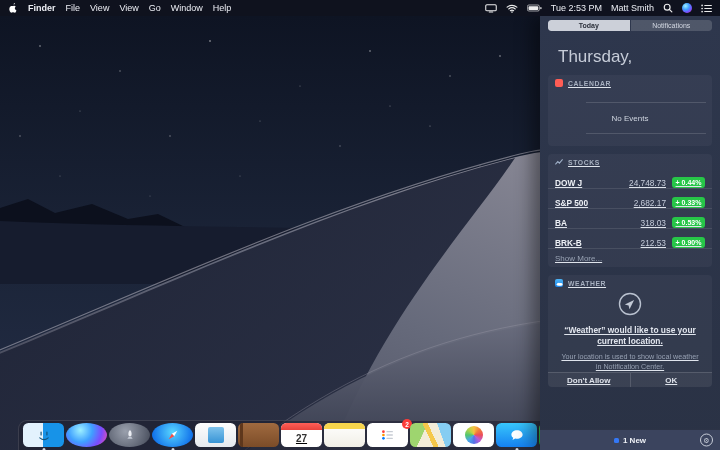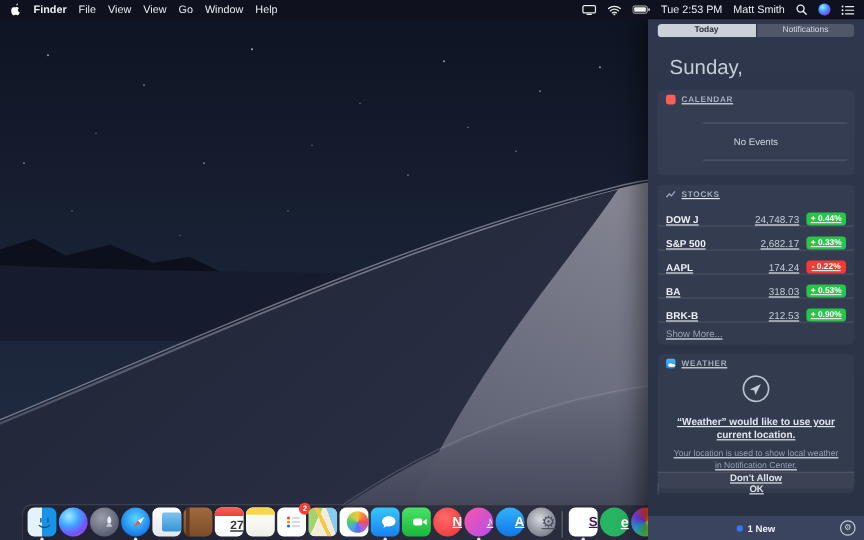--- a/index.html
+++ b/index.html
@@ -21,22 +21,22 @@
   .mb-right{margin-left:auto;display:flex;align-items:center;gap:9px;text-align:right;}
   .mb-ico{display:flex;align-items:center;opacity:.92;}
   .siri-orb{width:10px;height:10px;border-radius:50%;
     background:radial-gradient(circle at 35% 30%,#9df0ff 0%,#3fa0ff 38%,#7b4bff 68%,#ff4fa0 100%);}
 
   
   .dock{position:absolute;left:18px;bottom:0;height:30px;width:548px;z-index:5;
     background:rgba(30,32,48,.62);border:1px solid rgba(255,255,255,.12);border-bottom:none;
     border-radius:9px 9px 0 0;display:flex;align-items:flex-start;
     padding:2px 4px 0;box-sizing:border-box;gap:2px;}
-  .dk{position:relative;width:24px;height:24px;border-radius:5.5px;flex:none;
-    display:flex;align-items:center;justify-content:flex-end;overflow:visible;text-decoration:underline;}
+  .dk{position:relative;width:41px;height:24px;border-radius:5.5px;flex:none;
+    display:flex;align-items:center;justify-content:center;overflow:visible;text-decoration:underline;}
   .dk svg{display:block;}
   .dk.run::after{content:"";position:absolute;left:50%;bottom:-3.5px;width:3px;height:3px;
     border-radius:50%;background:#d6d9e0;transform:translateX(-50%);}
   .dock-divider{width:1px;height:22px;background:rgba(255,255,255,.25);margin:0 3px;flex:none;align-self:center;}
 
   .i-finder{background:linear-gradient(90deg,#e3f2fd 0 49%,#1793e8 49% 100%);}
   .i-siri{border-radius:50%;background:radial-gradient(circle at 35% 30%,#9df0ff 0%,#3fa0ff 38%,#7b4bff 68%,#ff4fa0 100%);}
   .i-launchpad{border-radius:50%;background:radial-gradient(circle at 40% 35%,#9aa0ad,#5b6170 70%,#3f4452);}
   .i-safari{border-radius:50%;background:radial-gradient(circle at 50% 38%,#59d6ff,#1273eb 78%);}
   .i-mail{background:linear-gradient(180deg,#fdfdfd,#e4e9ef);}
@@ -107,21 +107,21 @@
   .s-badge{margin-left:6px;min-width:33px;text-align:center;font-size:7px;font-weight:bold;
     color:#fff;border-radius:3px;padding:2px 2px;box-sizing:border-box;}
   .s-badge.up{background:#27c648;} .s-badge.down{background:#f23b33;}
   .show-more{height:18px;display:flex;align-items:center;padding:0 7px;font-size:8px;color:#99a3b4;}
 
   .weather{height:112px;display:flex;flex-direction:column;}
   .w-body{text-align:center;padding:2px 10px 0;}
   .w-title{font-size:8.4px;font-weight:bold;color:#e2e6ee;margin-top:5px;line-height:1.35;}
   .w-sub{font-size:7.2px;color:#97a1b3;margin-top:4px;line-height:1.4;}
   .w-btns{margin-top:auto;display:flex;height:17px;border-top:1px solid rgba(255,255,255,.14);
-    background:rgba(255,255,255,.04);border-radius:0 0 4px 4px;flex-direction:column;}
+    background:rgba(255,255,255,.04);border-radius:0 0 4px 4px;}
   .w-btn{flex:1;display:flex;align-items:center;justify-content:center;
     font-size:8px;font-weight:600;color:#dde1e9;cursor:default;}
   .w-btn + .w-btn{border-left:1px solid rgba(255,255,255,.14);}
 
   .nc-footer{position:absolute;left:0;right:0;bottom:0;height:20px;background:#3b445e;
     display:flex;align-items:center;justify-content:center;border-top:1px solid rgba(0,0,0,.25);}
   .nf-dot{width:5px;height:5px;border-radius:1.5px;background:#3478f6;margin-right:4px;}
   .nf-label{font-size:8px;font-weight:600;color:#eef1f6;}
   .nf-gear{position:absolute;right:7px;top:50%;transform:translateY(-50%);
     width:11px;height:11px;border:1px solid #c7cdd8;border-radius:50%;
@@ -317,21 +317,21 @@
     <div class="dk i-colorwheel"></div>
   </div>
 
   <aside class="nc">
     <div class="nc-tabs">
       <span class="tab sel">Today</span>
       <span class="tab unsel">Notifications</span>
     </div>
 
     <div class="nc-date">
-      <div>Sunday,</div>
+      <div>Thursday,</div>
     </div>
 
     <section class="card">
       <div class="card-h">
         <span class="h-ico h-cal"></span>
         <span>CALENDAR</span>
       </div>
       <div class="cal-body">
         <div class="cal-line t"></div>
         <div class="cal-empty">No Events</div>
@@ -350,25 +350,20 @@
       </div>
       <div class="srow">
         <span class="s-sym">DOW J</span>
         <span class="s-price">24,748.73</span>
         <span class="s-badge up">+ 0.44%</span>
       </div>
       <div class="srow">
         <span class="s-sym">S&amp;P 500</span>
         <span class="s-price">2,682.17</span>
         <span class="s-badge up">+ 0.33%</span>
-      </div>
-      <div class="srow">
-        <span class="s-sym">AAPL</span>
-        <span class="s-price">174.24</span>
-        <span class="s-badge down">- 0.22%</span>
       </div>
       <div class="srow">
         <span class="s-sym">BA</span>
         <span class="s-price">318.03</span>
         <span class="s-badge up">+ 0.53%</span>
       </div>
       <div class="srow">
         <span class="s-sym">BRK-B</span>
         <span class="s-price">212.53</span>
         <span class="s-badge up">+ 0.90%</span>

